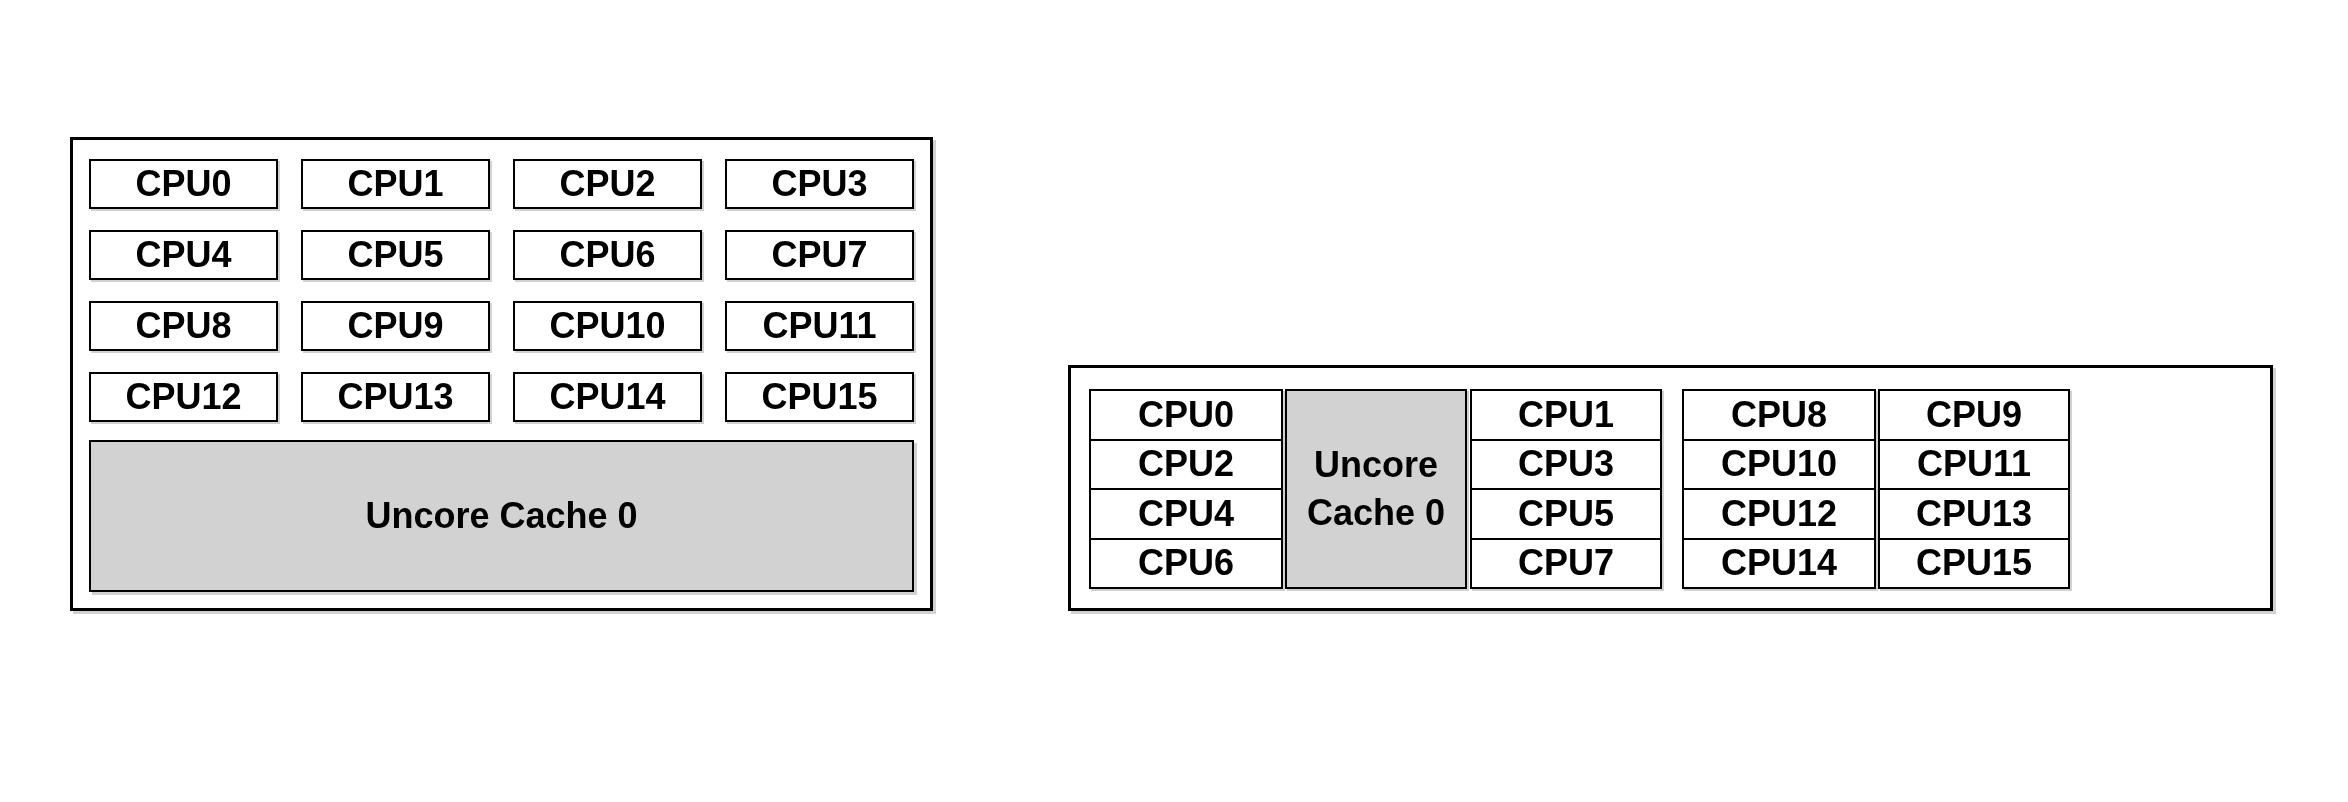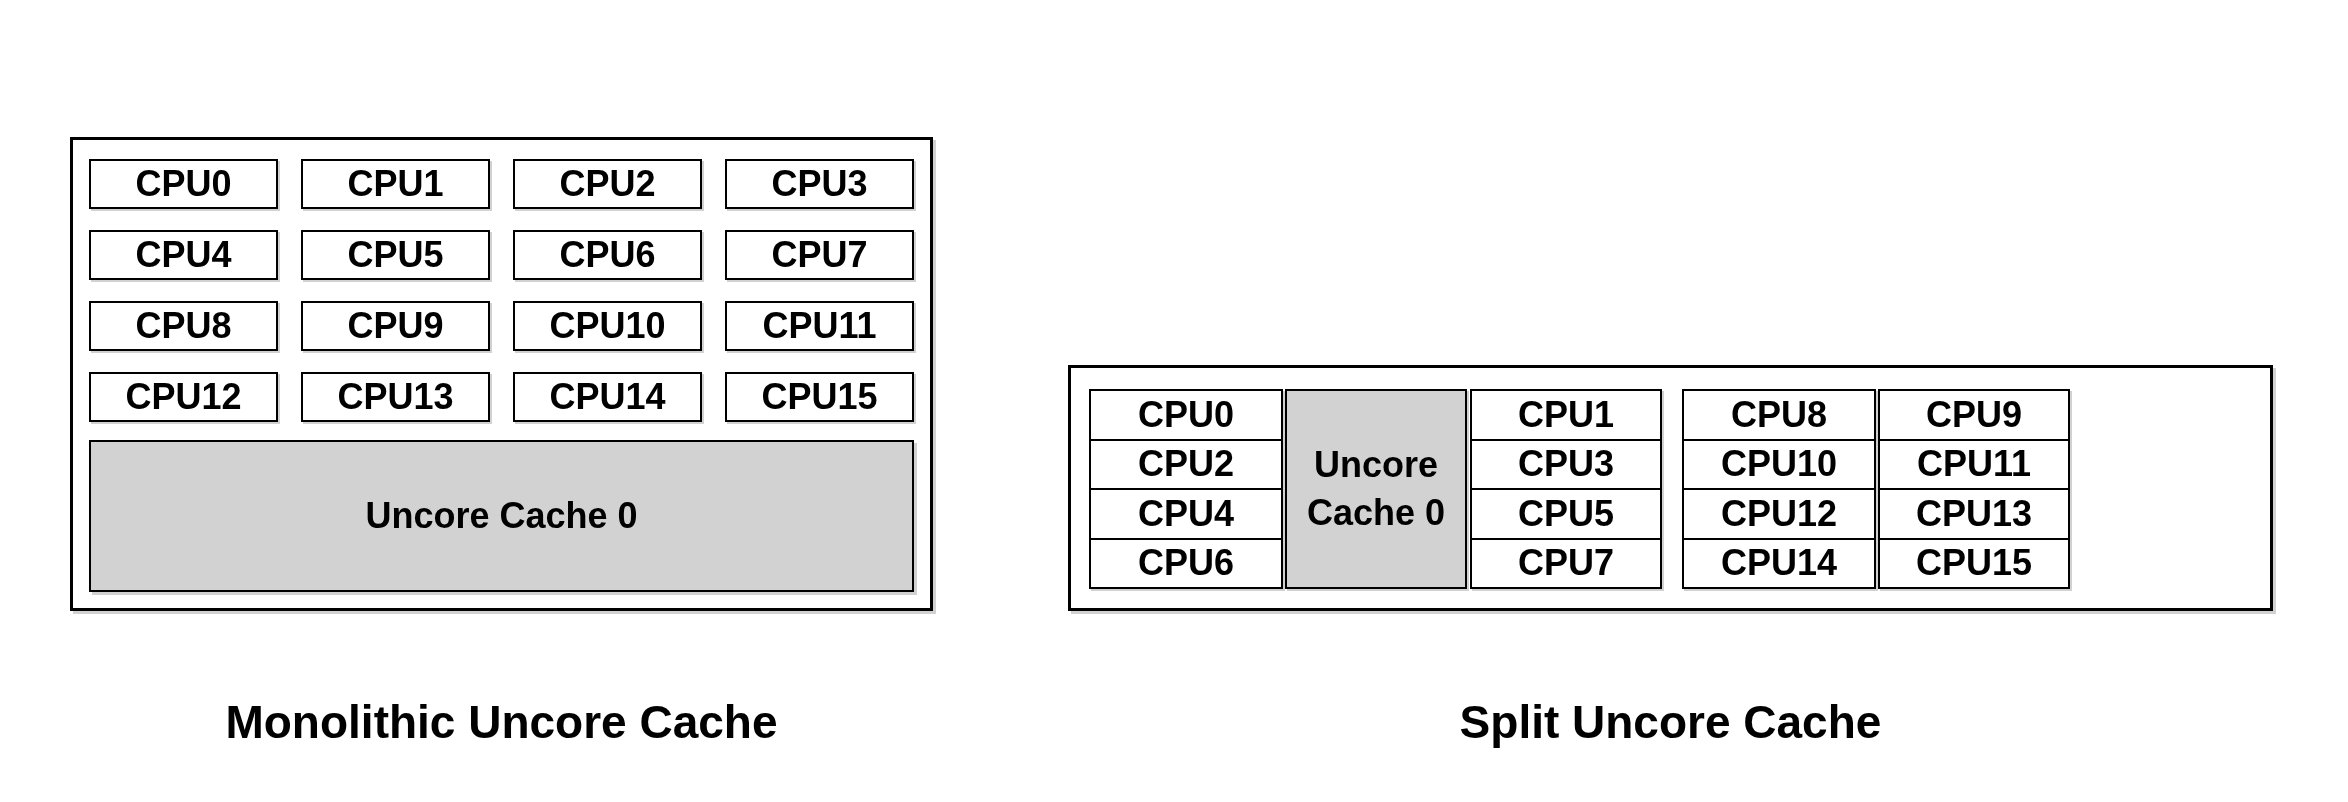--- a/index.html
+++ b/index.html
@@ -145,21 +145,20 @@
         <div class="cpu-cell">CPU11</div>
         <div class="cpu-cell">CPU12</div>
         <div class="cpu-cell">CPU13</div>
         <div class="cpu-cell">CPU14</div>
         <div class="cpu-cell">CPU15</div>
       </div>
     <div class="mono-cache">
       <span>Uncore Cache 0</span>
     </div>
   </div>
-  <div class="caption mono">Monolithic Uncore Cache</div>
 
   <div class="split-box">
 
     <div class="cluster">
       <div class="cpu-column left-col">
           <div class="cpu-cell">CPU0</div>
           <div class="cpu-cell">CPU2</div>
           <div class="cpu-cell">CPU4</div>
           <div class="cpu-cell">CPU6</div>
         </div>
@@ -183,15 +182,14 @@
         </div>
       <div class="cpu-column right-col">
           <div class="cpu-cell">CPU9</div>
           <div class="cpu-cell">CPU11</div>
           <div class="cpu-cell">CPU13</div>
           <div class="cpu-cell">CPU15</div>
         </div>
     </div>
 
   </div>
-  <div class="caption split">Split Uncore Cache</div>
 
 </div>
 
 </body></html>

